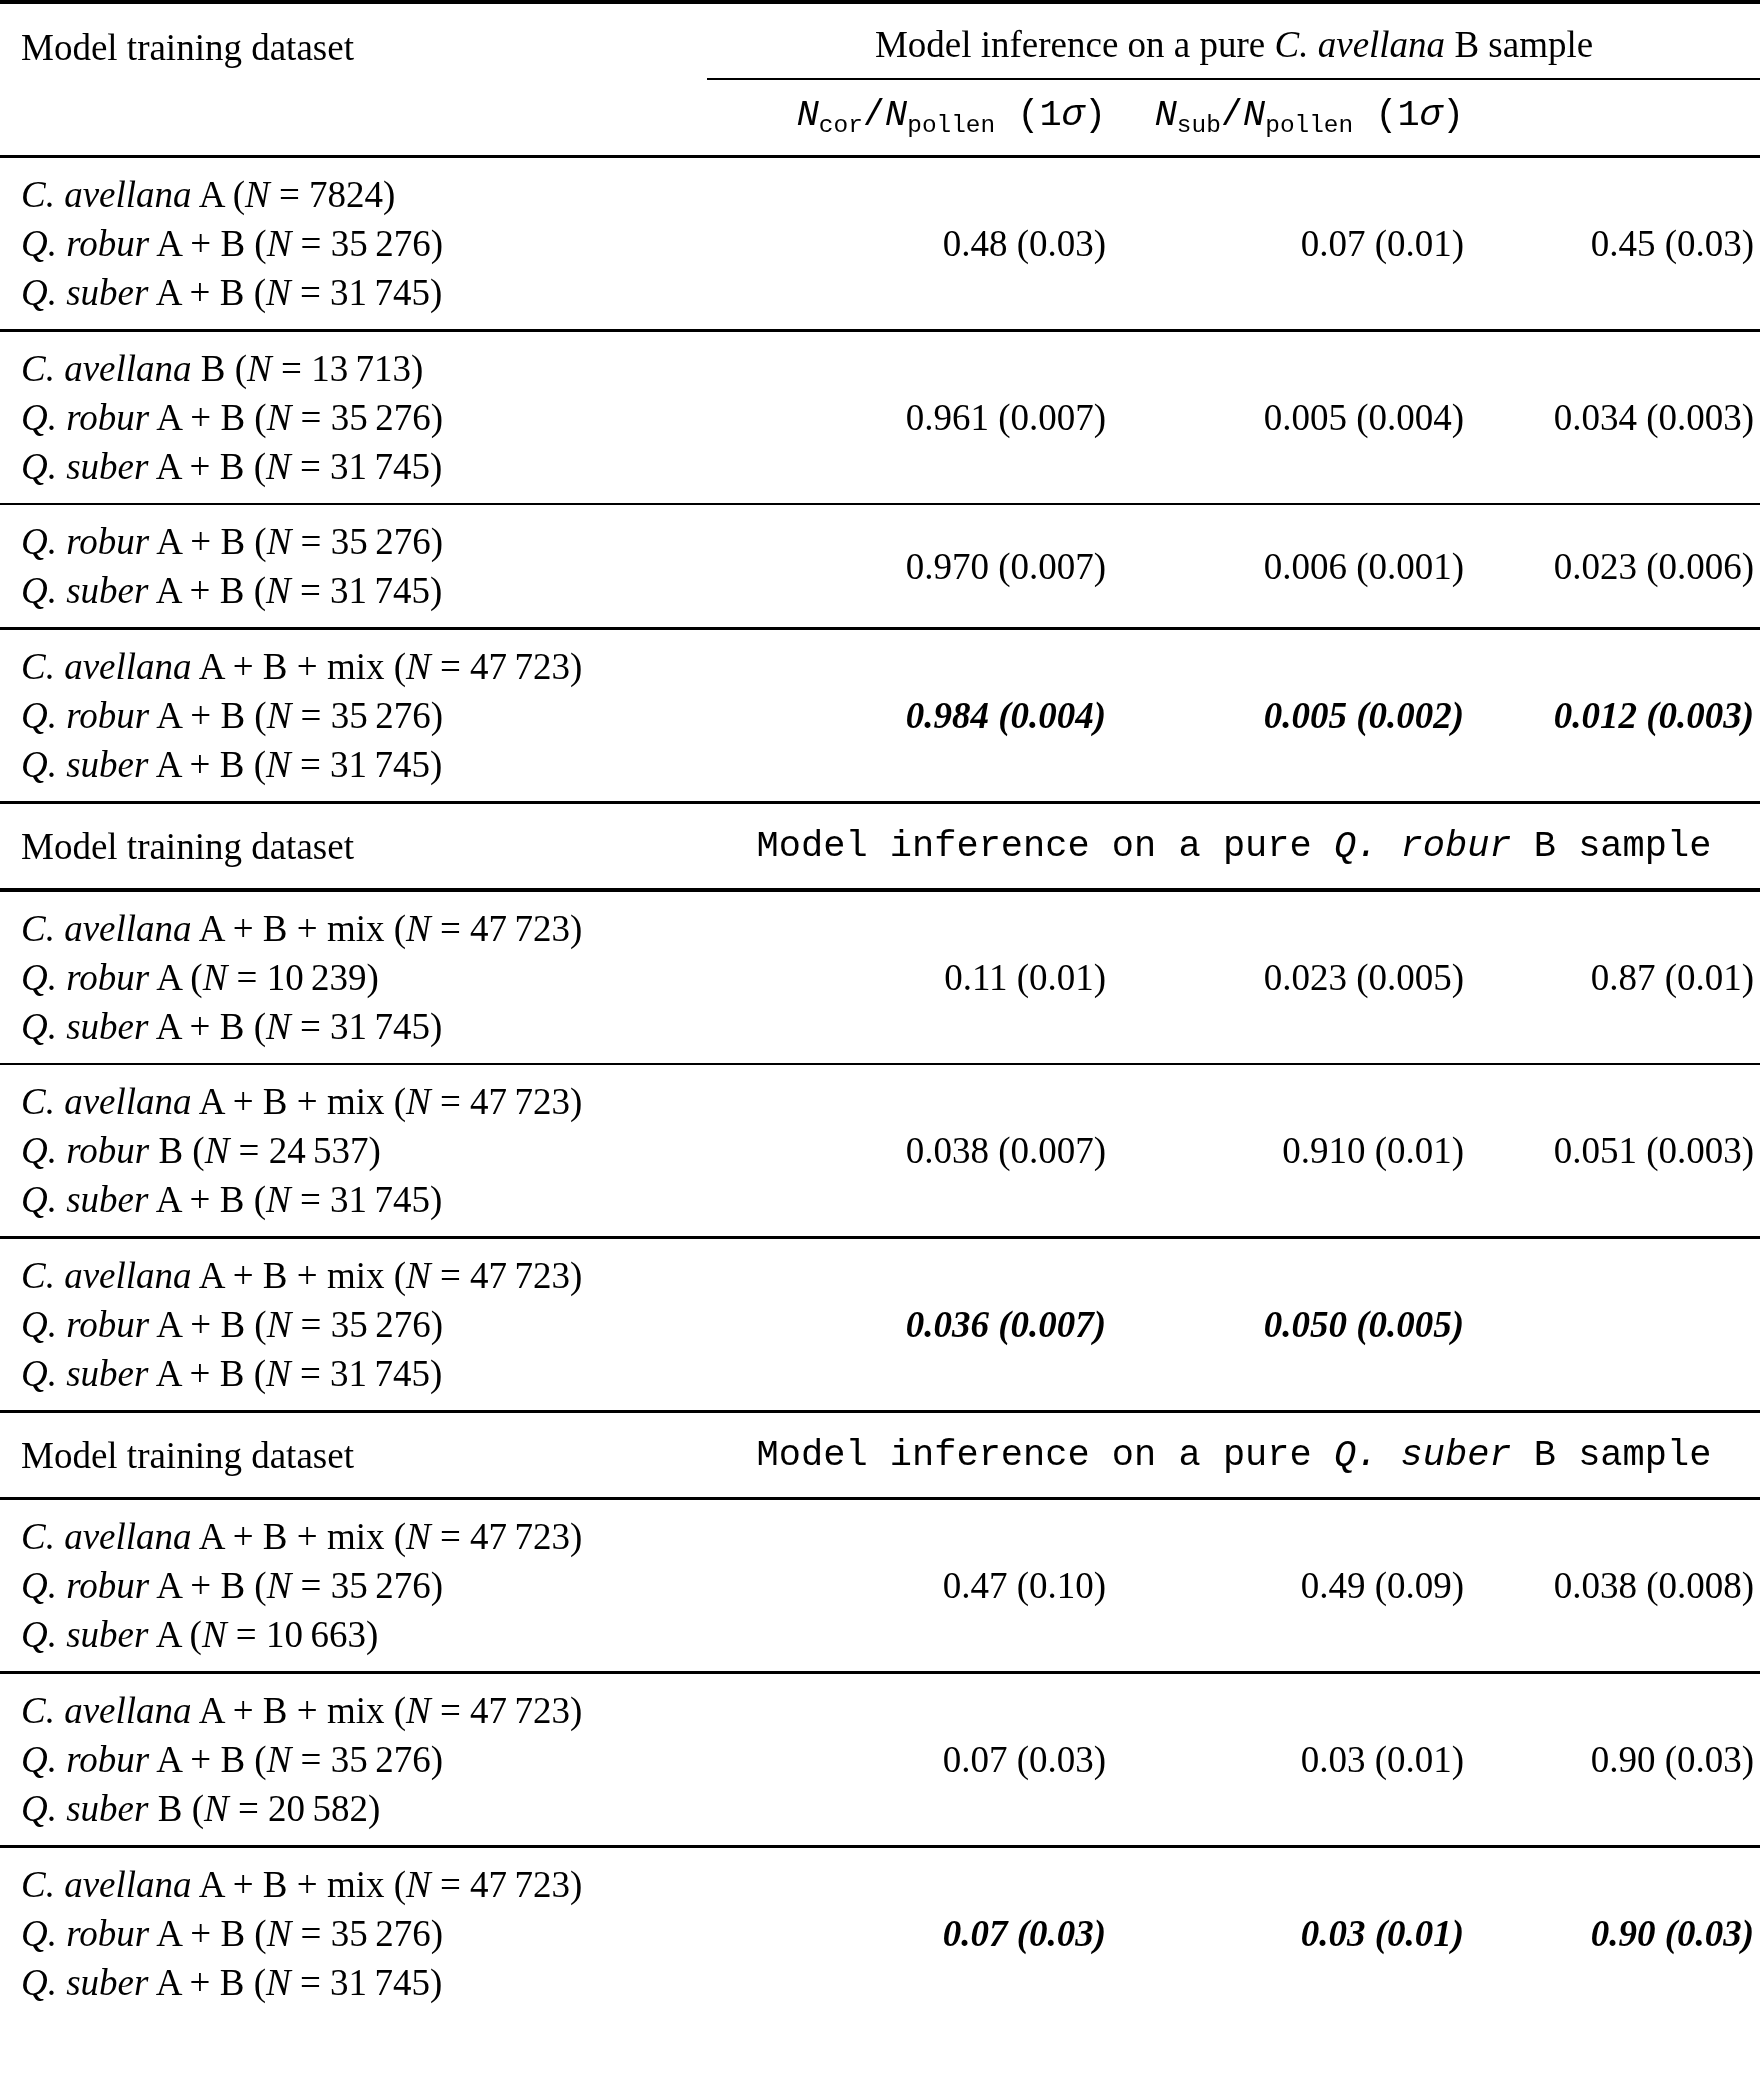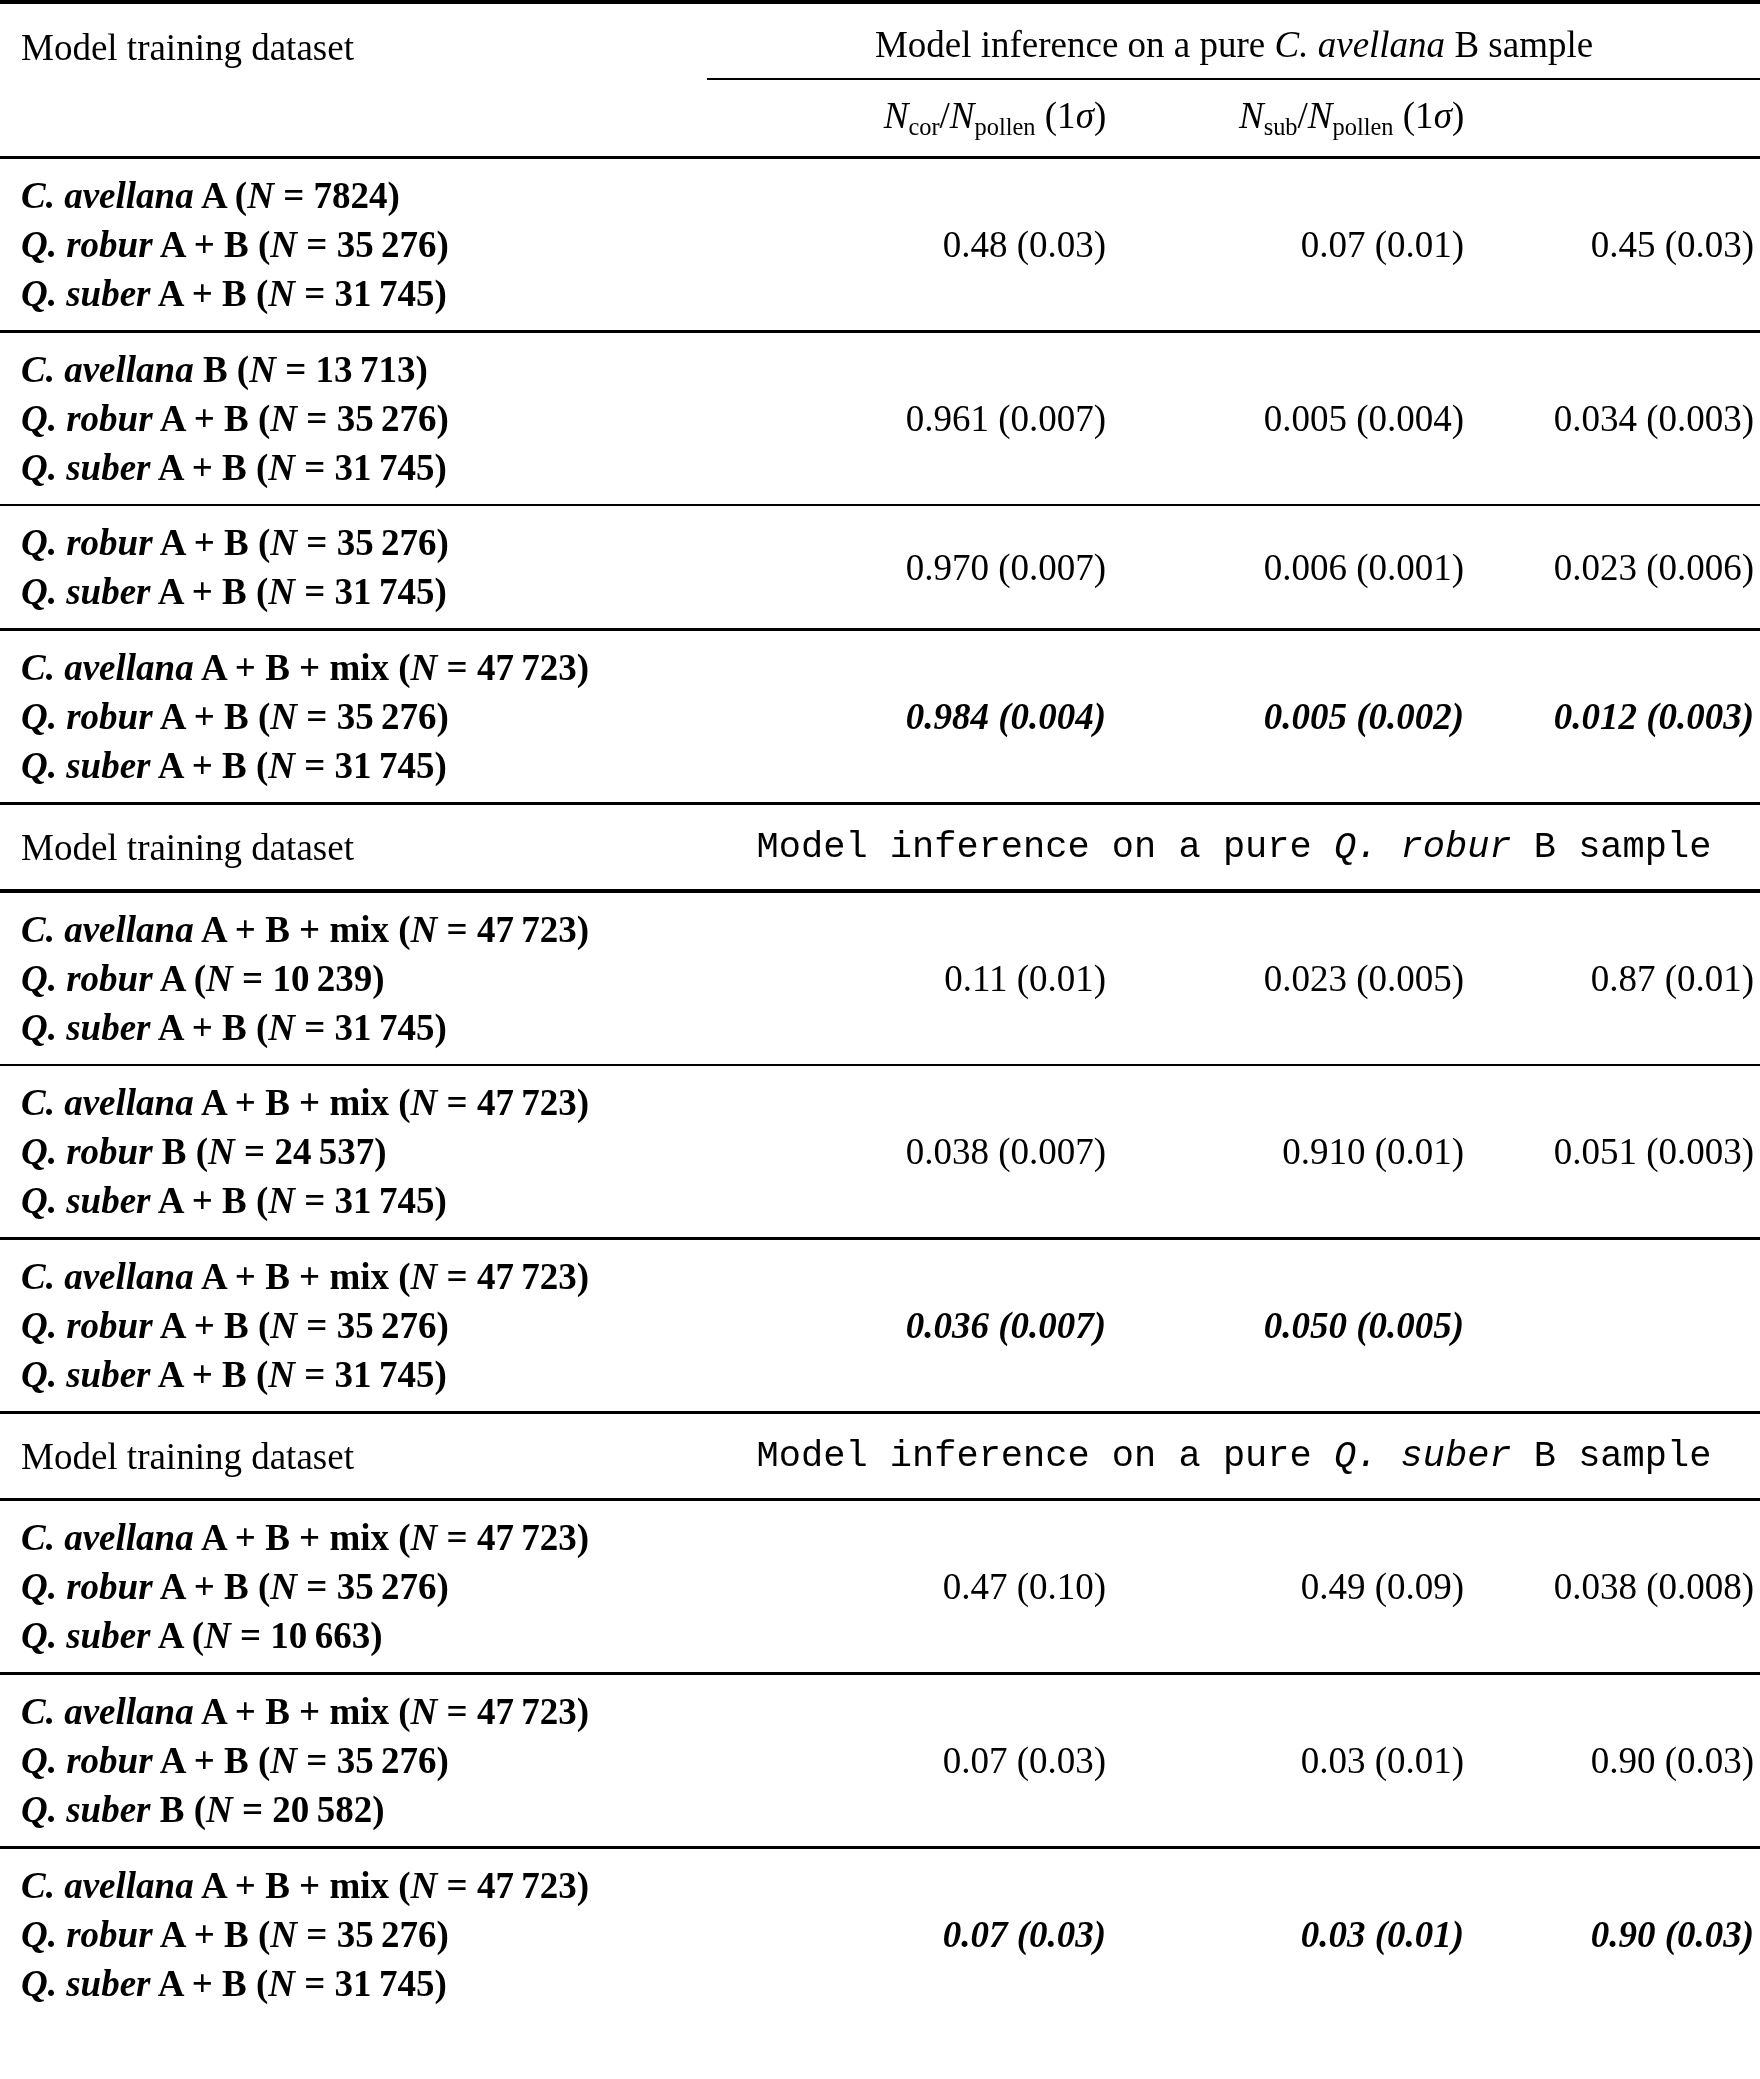--- a/index.html
+++ b/index.html
@@ -14,33 +14,33 @@
 
   .rule { background: #000; width: 1761px; }
   .r5 { height: 4.3px; }
   .r4 { height: 3.4px; }
   .r3 { height: 2.6px; }
 
   
   .hgrid { display: grid; grid-template-columns: 707px 1054px; }
   .left-h { padding: 22px 0 0 21px; align-self: start; }
   .inf-h { text-align: center; padding: 19px 0 12px 0; border-bottom: 2.6px solid #000; }
-  .subrow { display: grid; grid-template-columns: 406px 358px 290px; padding: 13.6px 0 19px 0; }
+  .subrow { display: grid; grid-template-columns: 406px 358px 290px; padding: 13.6px 0 19px 0; font-family: Liberation Mono, monospace; }
   .mh { text-align: right; padding-right: 6.8px; white-space: nowrap; }
   sub { font-size: 0.66em; line-height: 0; vertical-align: -0.28em; letter-spacing: 0; }
 
   
   .sect { display: grid; grid-template-columns: 707px 1054px; padding: 20.4px 0; align-items: center; }
   .sect .left-h2 { padding-left: 21px; }
   .sect .inf-h2 { text-align: center; font-family: Liberation Mono, monospace; }
 
   
   .block { display: grid; grid-template-columns: 707px 406px 358px 290px; align-items: center; }
   .labels { padding: 12px 0 12px 21px; }
-  .tline { line-height: 49px; white-space: nowrap; font-weight: bold; }
+  .tline { line-height: 49px; white-space: nowrap; }
   .val { text-align: right; padding-right: 6.8px; white-space: nowrap; }
   .bold .val { font-weight: 700; font-style: italic; }
 </style>
 </head>
 <body>
 
 <div class="table">
 
   <div class="rule r5"></div>
 

